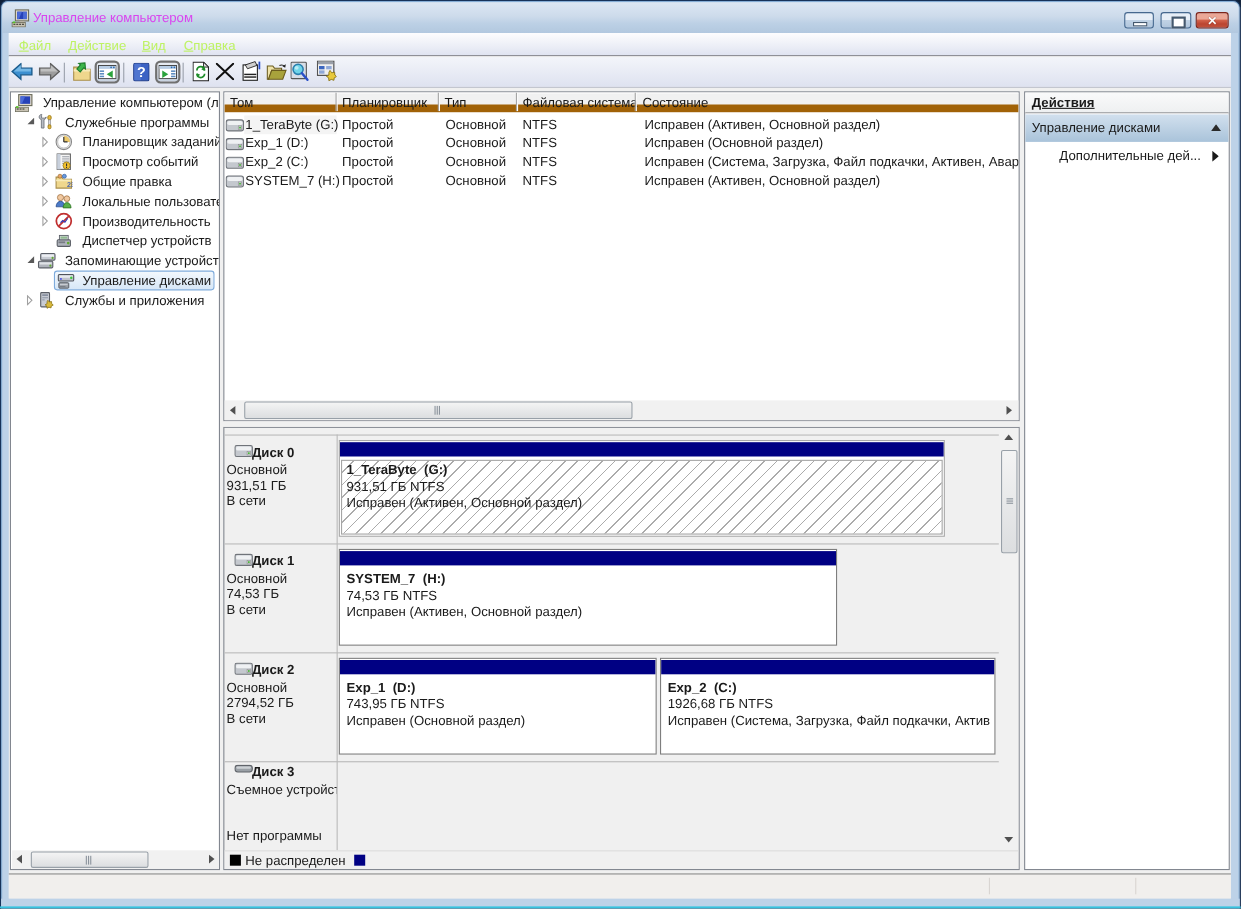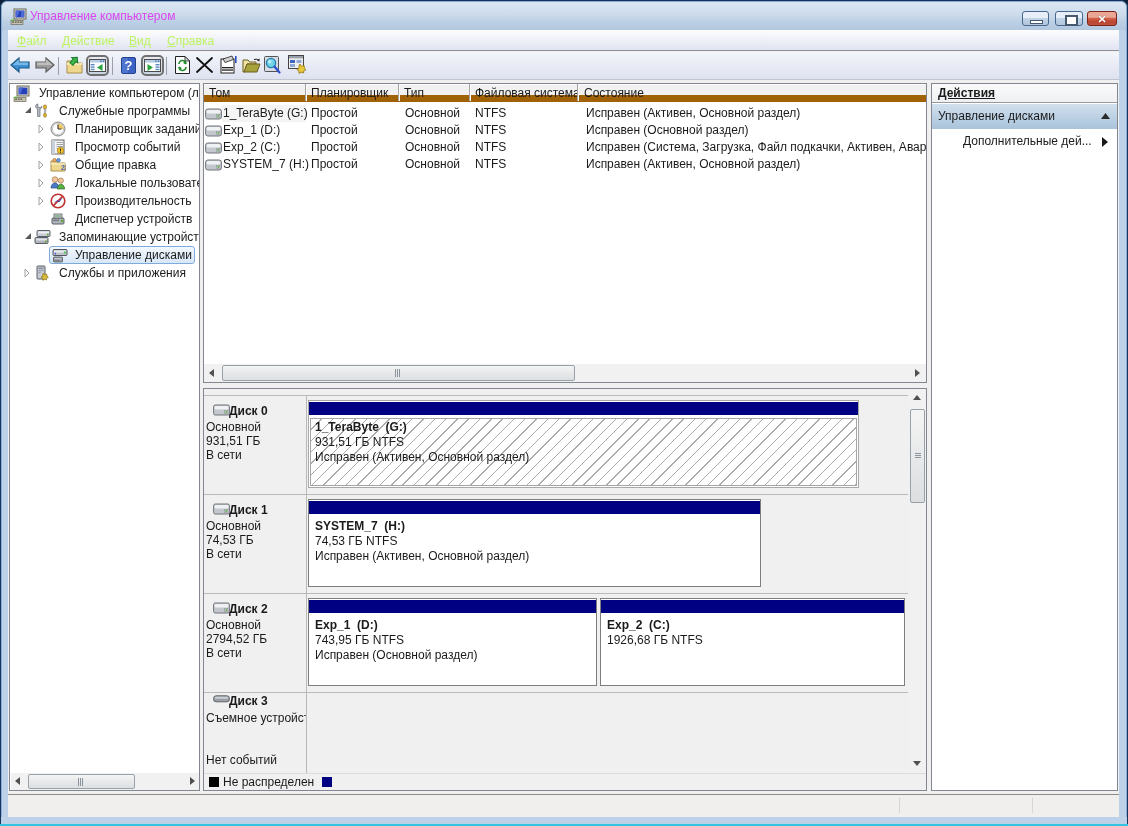--- a/index.html
+++ b/index.html
@@ -407,25 +407,26 @@
   <div class="pbox" style="left:104px;top:209px;width:289px;height:88px;">
     <div class="pbar"></div>
     <div class="ptext" style="top:19px;font-weight:bold;">Exp_1&nbsp; (D:)</div>
     <div class="ptext" style="top:34px;">743,95 ГБ NTFS</div>
     <div class="ptext" style="top:49px;">Исправен (Основной раздел)</div>
   </div>
   <div class="pbox" style="left:396px;top:209px;width:305px;height:88px;">
     <div class="pbar"></div>
     <div class="ptext" style="top:19px;font-weight:bold;">Exp_2&nbsp; (C:)</div>
     <div class="ptext" style="top:34px;">1926,68 ГБ NTFS</div>
+    <div class="ptext" style="top:49px;">Исправен (Система, Загрузка, Файл подкачки, Актив</div>
   </div>
 
   <div class="dlabel" style="left:25px;top:304px;font-weight:bold;">Диск 3</div>
   <div class="dlabel" style="top:321px;">Съемное устройство</div>
-  <div class="dlabel" style="top:363px;">Нет событий</div>
+  <div class="dlabel" style="top:363px;">Нет программы</div>
   <svg class="abs" style="left:9px;top:15px;" width="17" height="12" viewBox="0 0 17 12">
       <rect x="0.6" y="1" width="15.8" height="10" rx="1.6" fill="#c4c8ce" stroke="#70747a"></rect>
       <rect x="1.6" y="2" width="13.8" height="3.6" rx="1.4" fill="#eff1f3"></rect>
       <rect x="11.6" y="6.4" width="3.2" height="3.2" fill="#d8dade" stroke="#888" stroke-width="0.5"></rect>
       <rect x="12.4" y="7.2" width="1.6" height="1.6" fill="#4ab43a"></rect>
     </svg>
   <svg class="abs" style="left:9px;top:114px;" width="17" height="12" viewBox="0 0 17 12">
       <rect x="0.6" y="1" width="15.8" height="10" rx="1.6" fill="#c4c8ce" stroke="#70747a"></rect>
       <rect x="1.6" y="2" width="13.8" height="3.6" rx="1.4" fill="#eff1f3"></rect>
       <rect x="11.6" y="6.4" width="3.2" height="3.2" fill="#d8dade" stroke="#888" stroke-width="0.5"></rect>

